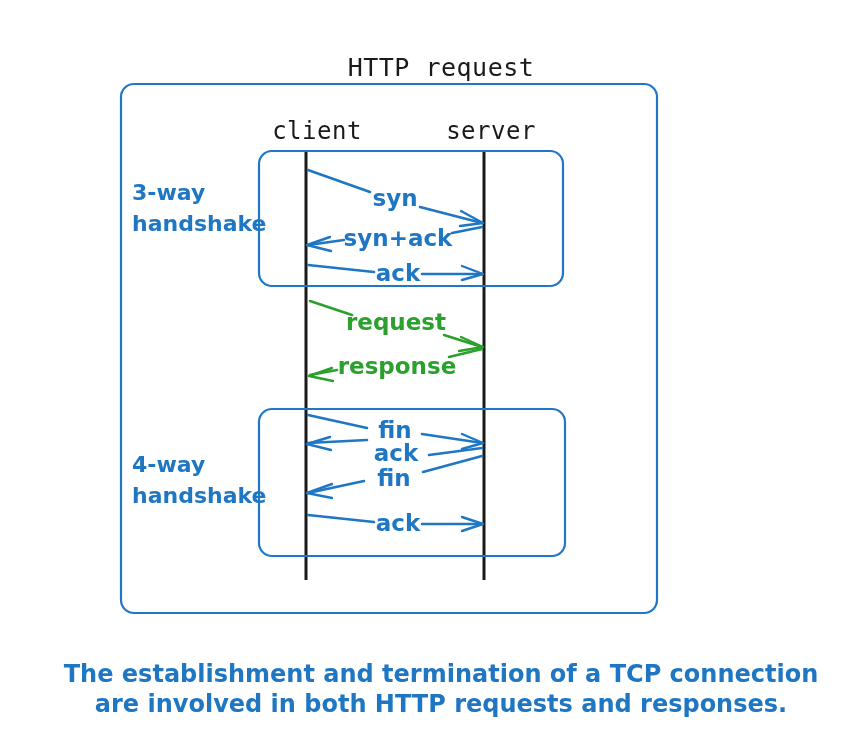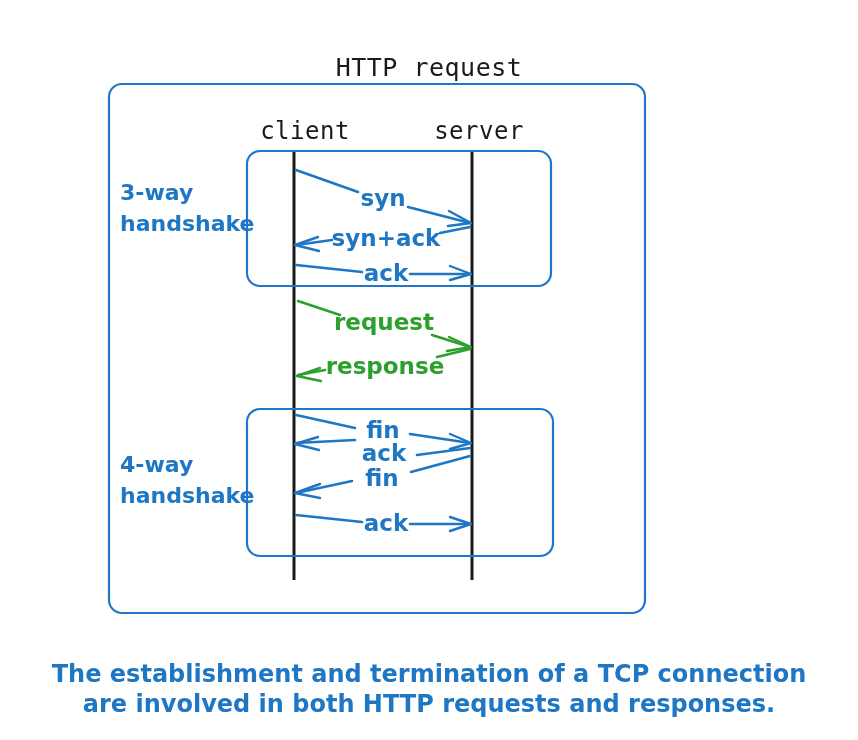--- a/index.html
+++ b/index.html
@@ -9,21 +9,21 @@
   }
   body {
     width: 858px;
     height: 740px;
     font-family: "DejaVu Sans Mono", monospace;
     position: relative;
     overflow: hidden;
   }
   #stage {
     position: absolute;
-    left: 0; top: 0;
+    left: 12px; top: 0;
     width: 694px;
     height: 740px;
   }
   #svg-diagram {
     position: absolute;
     left: 0; top: 0;
     width: 858px;
     height: 740px;
   }
   .title-text {

